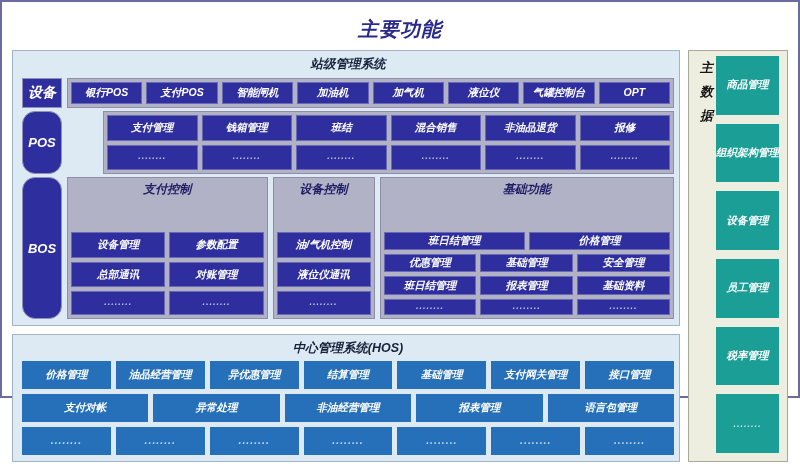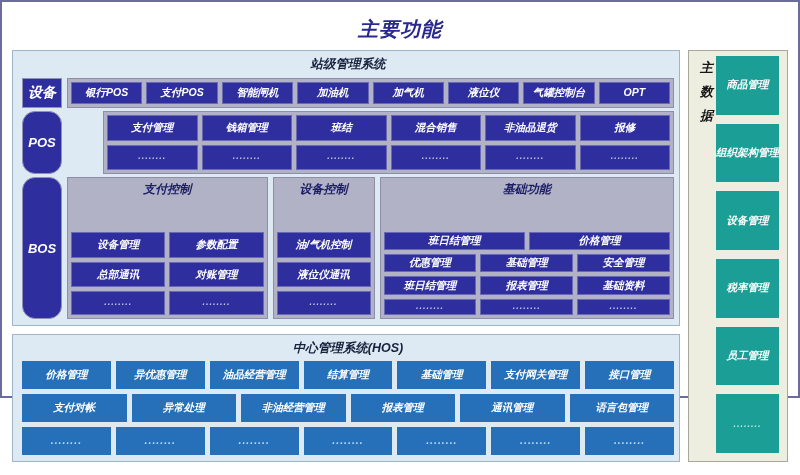--- a/index.html
+++ b/index.html
@@ -349,34 +349,33 @@
           </div>
         </div>
       </div>
 
       <div class="panel" id="hos-panel">
         <div class="panel-title">中心管理系统(HOS)</div>
         <div id="hos-rows">
 
           <div class="grid-row">
             <div class="cell">价格管理</div>
+            <div class="cell">油品经营管理</div>
             <div class="cell">异优惠管理</div>
-            <div class="cell">油品经营管理</div>
             <div class="cell">结算管理</div>
             <div class="cell">基础管理</div>
             <div class="cell">支付网关管理</div>
             <div class="cell">接口管理</div>
           </div>
 
           <div class="grid-row">
             <div class="cell">支付对帐</div>
             <div class="cell">异常处理</div>
             <div class="cell">非油经营管理</div>
             <div class="cell">报表管理</div>
-            <div class="cell">通讯管理</div>
             <div class="cell">语言包管理</div>
           </div>
 
           <div class="grid-row">
             <div class="cell dots">........</div>
             <div class="cell dots">........</div>
             <div class="cell dots">........</div>
             <div class="cell dots">........</div>
             <div class="cell dots">........</div>
             <div class="cell dots">........</div>
@@ -387,20 +386,20 @@
       </div>
 
     </div>
 
     <div id="sidebar">
       <div id="sidebar-title">主数据</div>
       <div id="sidebar-items">
         <div class="side-cell">商品管理</div>
         <div class="side-cell">组织架构管理</div>
         <div class="side-cell">设备管理</div>
+        <div class="side-cell">员工管理</div>
         <div class="side-cell">税率管理</div>
-        <div class="side-cell">员工管理</div>
         <div class="side-cell dots">........</div>
       </div>
     </div>
 
   </div>
 </div>
 
 </body></html>

